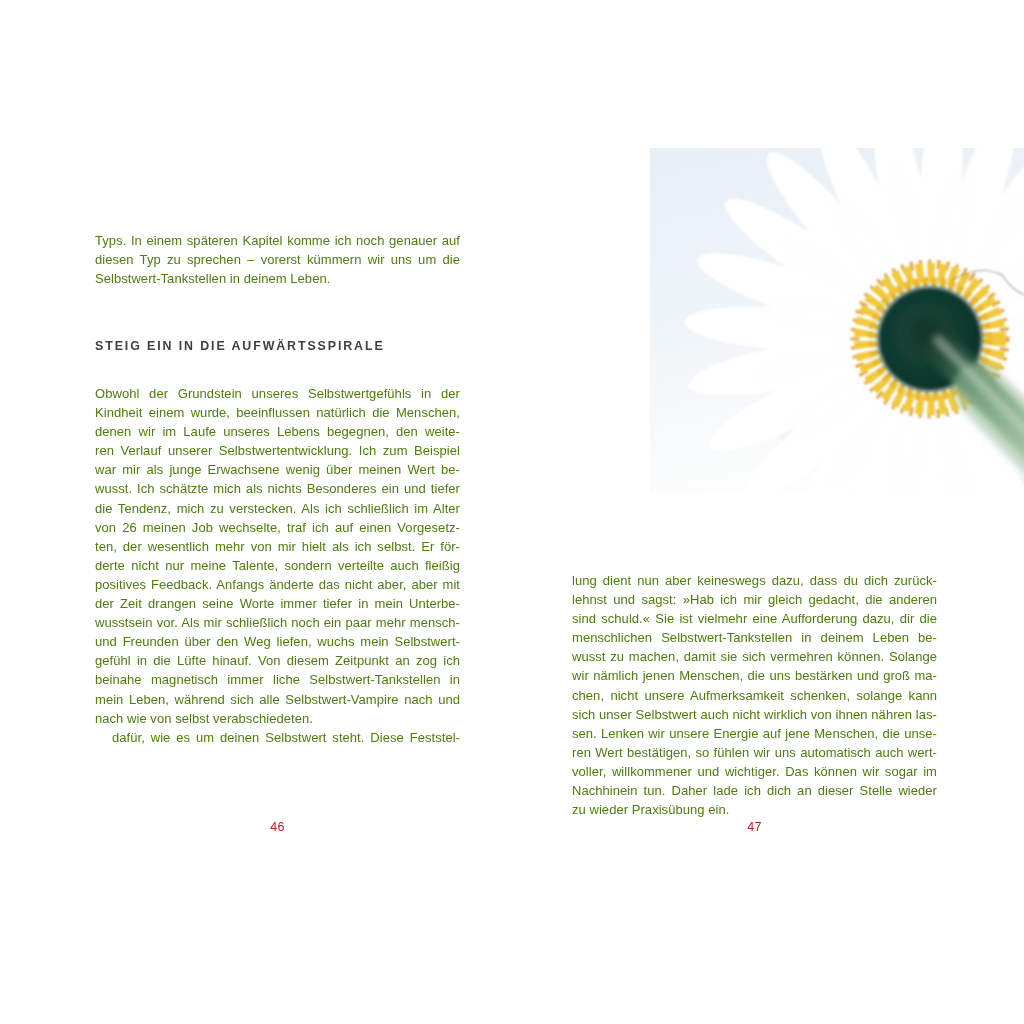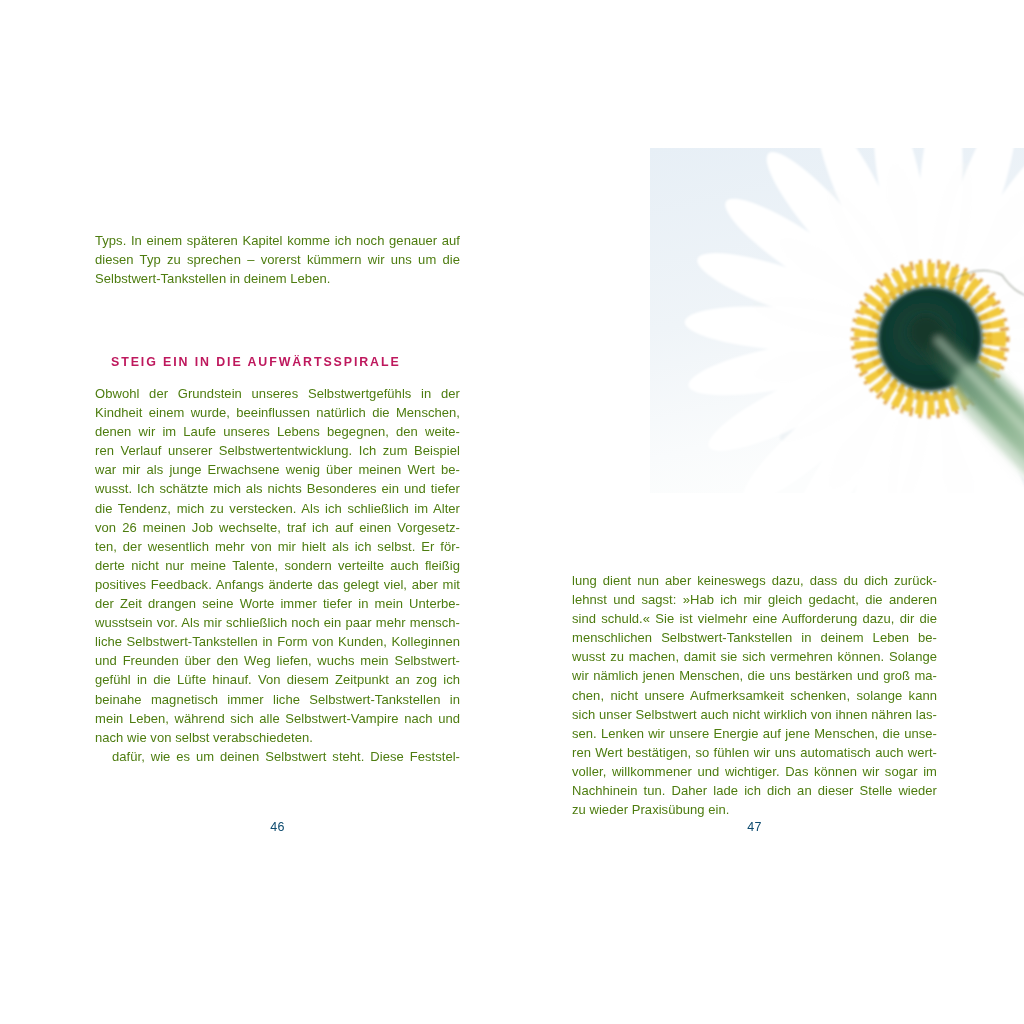--- a/index.html
+++ b/index.html
@@ -14,29 +14,29 @@
   .tline{
     text-align:justify;
     text-align-last:justify;
     -moz-text-align-last:justify;
     letter-spacing:0.05px;
   }
   .tline.lastline{text-align-last:left;-moz-text-align-last:left;}
   .tpara.indent .tline:first-child{text-indent:17px;}
   .intro{left:95px;top:231px;}
   .heading{
-    position:absolute;left:95px;top:339px;margin:16px;
+    position:absolute;left:95px;top:339px;margin:0;
     font-size:12.4px;font-weight:600;letter-spacing:1.9px;
-    color:#be185d;white-space:nowrap;
+    color:#404040;white-space:nowrap;
   }
   .leftbody{left:95px;top:384px;}
   .rbody{left:572px;top:535px;margin-top:36px;}
   .pagenum{
     position:absolute;width:365px;text-align:center;
-    font-size:12.5px;color:#0c4a6e;letter-spacing:0.3px;
+    font-size:12.5px;color:#b91c1c;letter-spacing:0.3px;
   }
   .pagenum.leftnum{left:95px;top:820px;}
   .pagenum.rightnum{left:572px;top:820px;}
   .photo{
     position:absolute;left:650px;top:148px;width:374px;height:345px;margin:0;
     overflow:hidden;
   }
   .photo svg{display:block;width:374px;height:345px;}
 </style>
 </head>
@@ -60,24 +60,23 @@
           <div class="tline">Obwohl der Grundstein unseres Selbstwertgefühls in der</div>
           <div class="tline">Kindheit einem wurde, beeinflussen natürlich die Menschen,</div>
           <div class="tline">denen wir im Laufe unseres Lebens begegnen, den weite-</div>
           <div class="tline">ren Verlauf unserer Selbstwertentwicklung. Ich zum Beispiel</div>
           <div class="tline">war mir als junge Erwachsene wenig über meinen Wert be-</div>
           <div class="tline">wusst. Ich schätzte mich als nichts Besonderes ein und tiefer</div>
           <div class="tline">die Tendenz, mich zu verstecken. Als ich schließlich im Alter</div>
           <div class="tline">von 26 meinen Job wechselte, traf ich auf einen Vorgesetz-</div>
           <div class="tline">ten, der wesentlich mehr von mir hielt als ich selbst. Er för-</div>
           <div class="tline">derte nicht nur meine Talente, sondern verteilte auch fleißig</div>
-          <div class="tline">positives Feedback. Anfangs änderte das gelegt viel, aber mit</div>
+          <div class="tline">positives Feedback. Anfangs änderte das nicht aber, aber mit</div>
           <div class="tline">der Zeit drangen seine Worte immer tiefer in mein Unterbe-</div>
           <div class="tline">wusstsein vor. Als mir schließlich noch ein paar mehr mensch-</div>
-          <div class="tline">liche Selbstwert-Tankstellen in Form von Kunden, Kolleginnen</div>
           <div class="tline">und Freunden über den Weg liefen, wuchs mein Selbstwert-</div>
           <div class="tline">gefühl in die Lüfte hinauf. Von diesem Zeitpunkt an zog ich</div>
           <div class="tline">beinahe magnetisch immer liche Selbstwert-Tankstellen in</div>
           <div class="tline">mein Leben, während sich alle Selbstwert-Vampire nach und</div>
           <div class="tline lastline">nach wie von selbst verabschiedeten.</div>
         </div>
         <div class="tpara indent">
           <div class="tline">dafür, wie es um deinen Selbstwert steht. Diese Feststel-</div>
         </div>
       </div>

